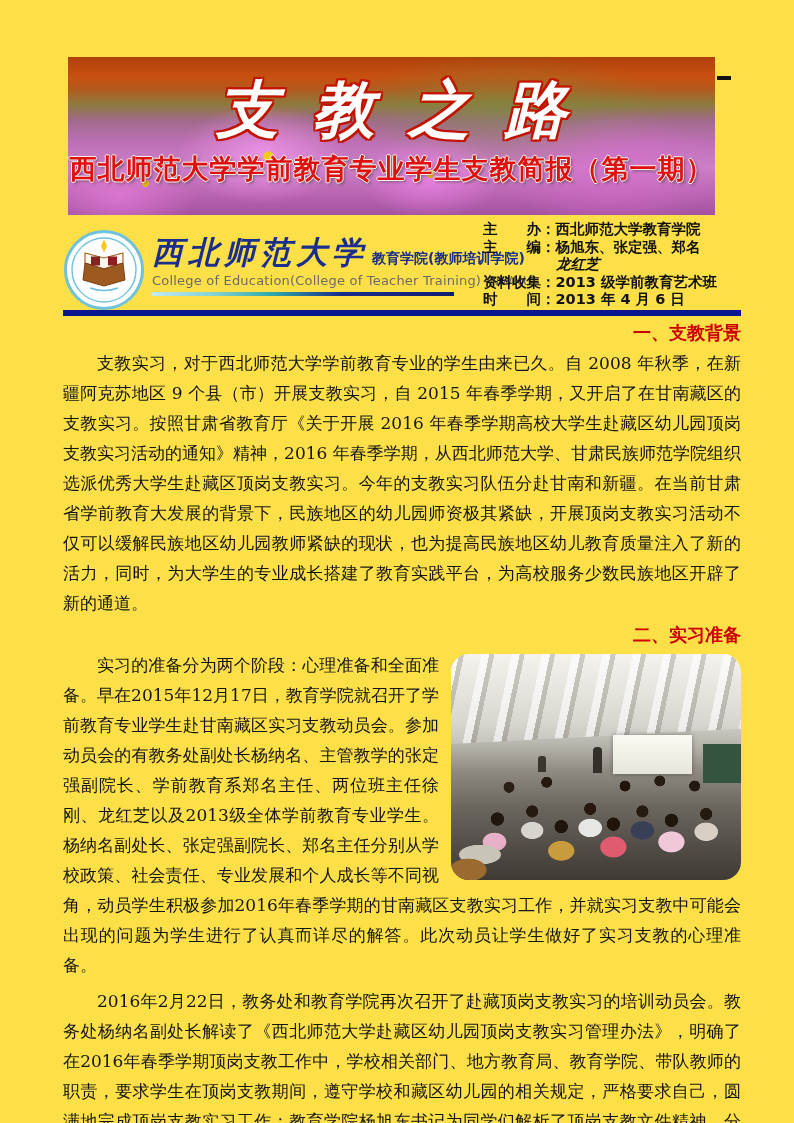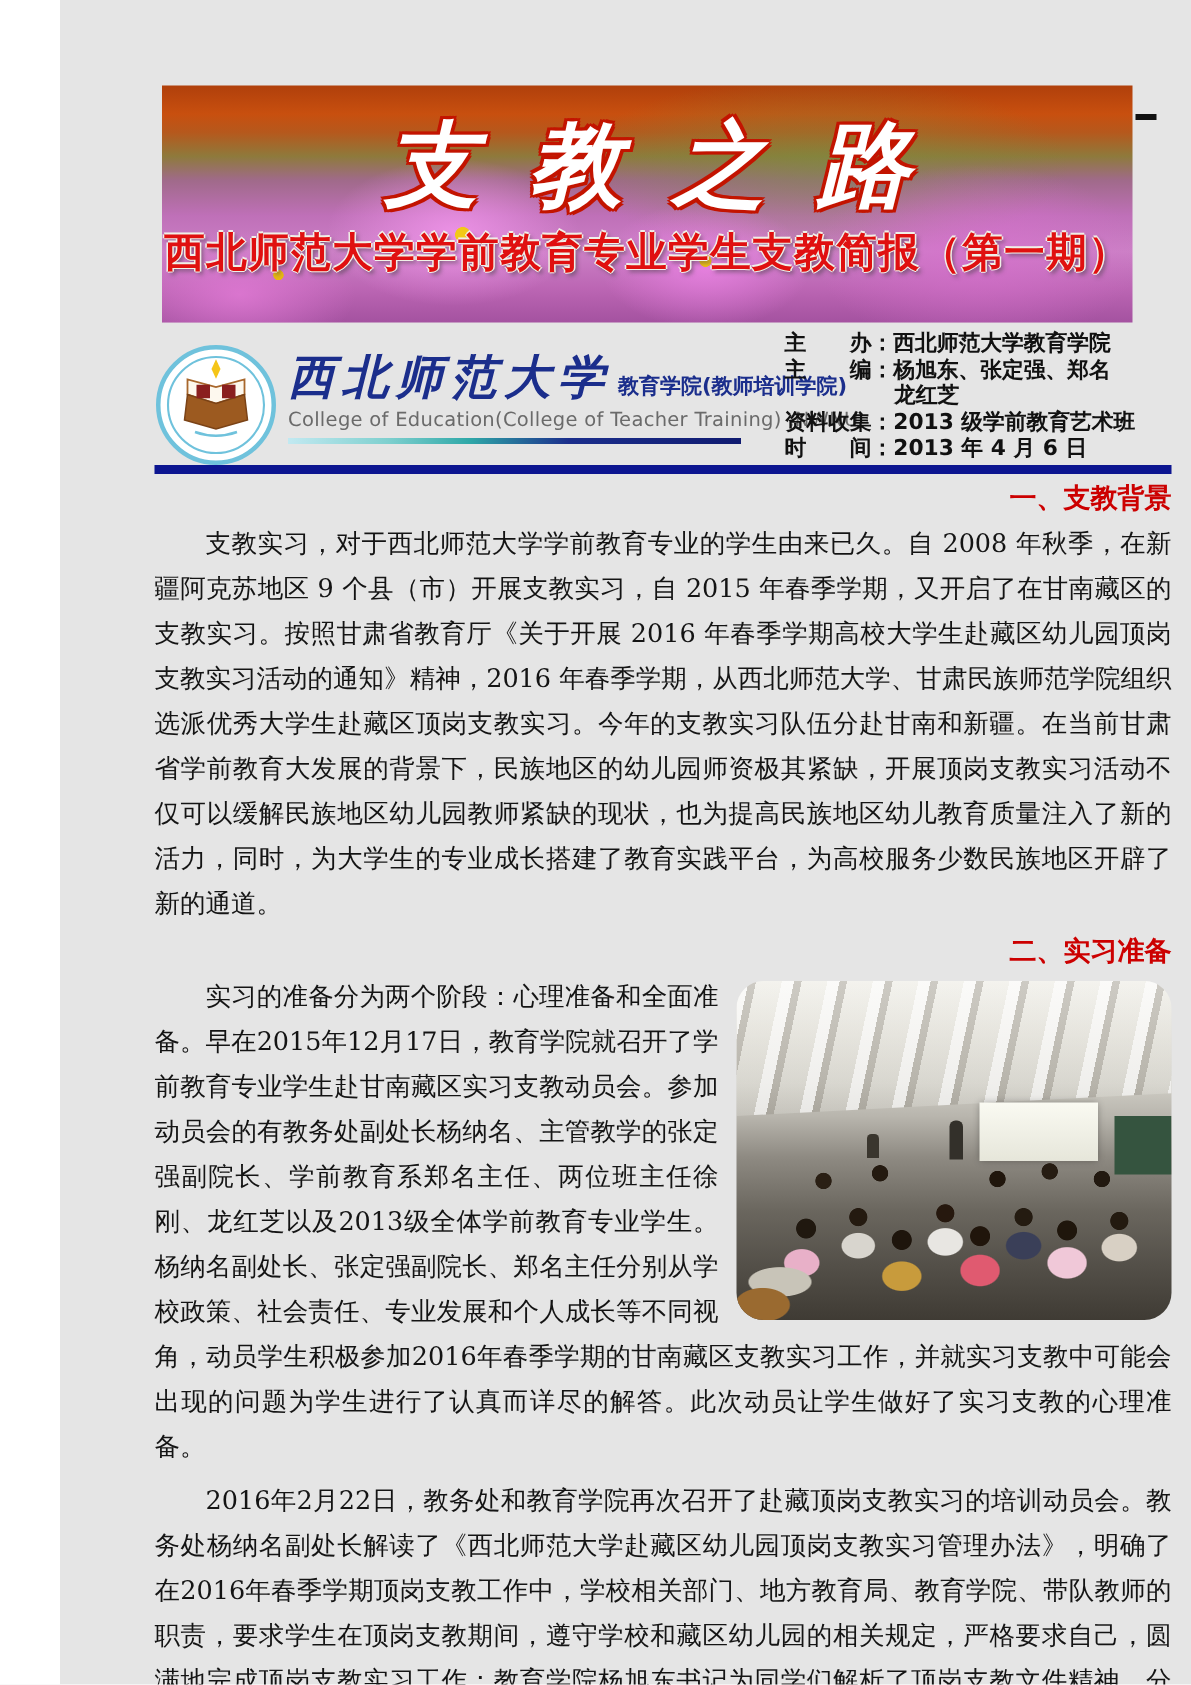--- a/index.html
+++ b/index.html
@@ -1,20 +1,20 @@
 <!DOCTYPE html>
 <html><head>
 <meta charset="utf-8">
 <style>
   * { box-sizing: border-box; }
   html, body { margin: 0; padding: 0; background: #ffffff; }
   body { width: 794px; height: 1123px; position: relative; overflow: hidden;
          font-family: "DejaVu Sans", sans-serif; }
 
-  .page { position: absolute; inset: 0; background: #e5e5e5; margin-left: 40px; }
+  .page { position: absolute; inset: 0; background: #fde047; }
 
   
   .banner {
     position: absolute; left: 68px; top: 57px; width: 647px; height: 158px;
     overflow: hidden;
     background-image:
       radial-gradient(circle 9px  at 31% 63%, #f2c918 55%, rgba(242,201,24,0) 60%),
       radial-gradient(circle 7px  at 56% 74%, #eebf16 55%, rgba(238,191,22,0) 60%),
       radial-gradient(circle 6px  at 12% 80%, #e8b814 55%, rgba(232,184,20,0) 60%),
       radial-gradient(ellipse 120px 70px at 30% 62%, rgba(242,150,236,0.85), rgba(242,150,236,0) 70%),
@@ -54,21 +54,21 @@
   }
   .college-en { font-size: 13px; color: #6a6a6a; margin-top: 3px; letter-spacing: 0.2px; white-space: nowrap; }
   .logo-underline {
     height: 4px; width: 302px; margin-top: 4px;
     background: linear-gradient(90deg, #c2e9f1 0%, #7fd0cf 22%, #2fa8a8 40%, #1b2e8c 62%, #101b70 100%);
   }
 
   .pub-info { position: absolute; left: 483px; top: 221px; width: 260px;
               font-size: 14.5px; font-weight: 700; color: #111; text-align: right; }
   .pub-row { display: flex; line-height: 17.5px; }
-  .pub-row.cont { padding-left: 73px; }
+  .pub-row.cont { padding-left: 73px; font-style: italic; }
   .pub-label { white-space: pre; }
   .pub-value { white-space: nowrap; }
 
   .navy-divider { position: absolute; left: 63px; top: 310px; width: 678px; height: 6px; background: #0c1590; }
 
   
   .content { position: absolute; left: 63px; top: 320px; width: 678px; color: #141414; }
   .section-heading {
     margin: 2px 0 4px 37px; font-size: 18px; line-height: 22px;
     font-weight: 700; color: #cc0000; text-align: right;

